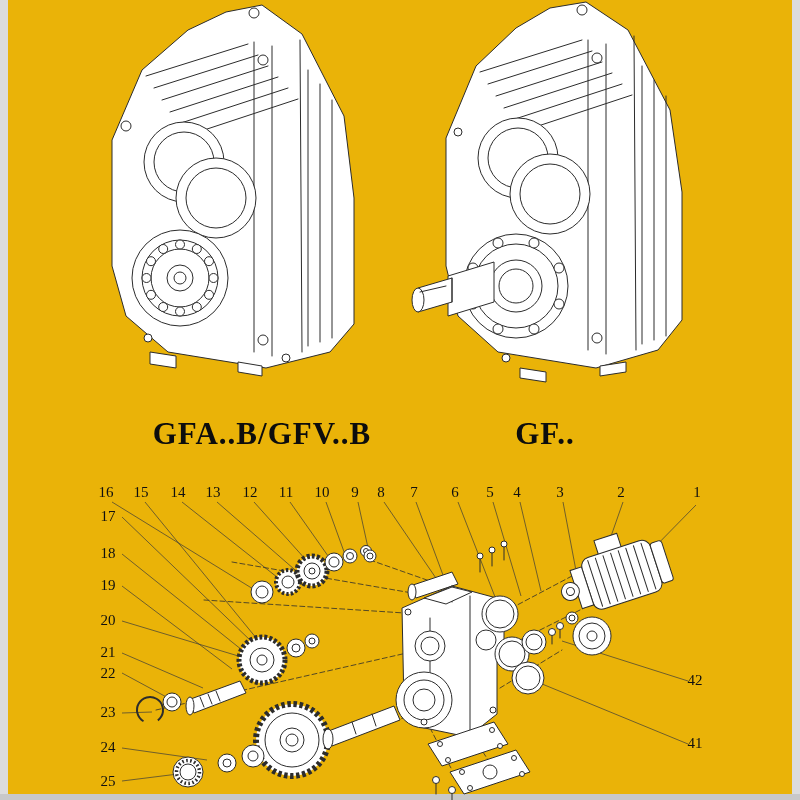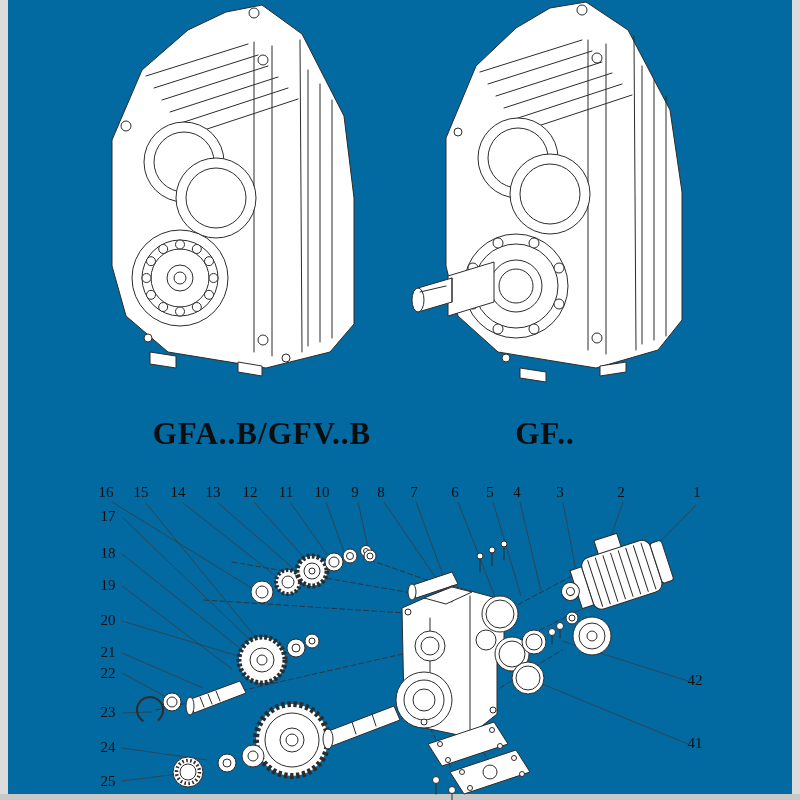--- a/index.html
+++ b/index.html
@@ -1,16 +1,16 @@
 <!DOCTYPE html>
 <html><head>
 <meta charset="utf-8">
 <style>
   html,body{margin:0;padding:0;background:#ffffff;}
-  #page{position:relative;width:800px;height:800px;background:#0369a1;overflow:hidden;
+  #page{position:relative;width:800px;height:800px;background:#eab308;overflow:hidden;
         font-family:"Liberation Serif", serif;}
   .edge{position:absolute;top:0;height:100%;width:8px;background:#dcdcdc;}
   .edge-left{left:0;}
   .edge-right{right:0;}
   .edge-bottom{position:absolute;left:0;bottom:0;width:100%;height:6px;background:#c8c8c8;}
   svg{position:absolute;left:0;top:0;}
   .ln{fill:none;stroke:#2c2c2c;stroke-width:1;stroke-linejoin:round;stroke-linecap:round;}
   .fw{fill:#ffffff;stroke:#2c2c2c;stroke-width:1;stroke-linejoin:round;}
   .teeth{fill:#ffffff;stroke:#2c2c2c;}
   .dash{stroke-dasharray:5 3;stroke-width:.8;}

